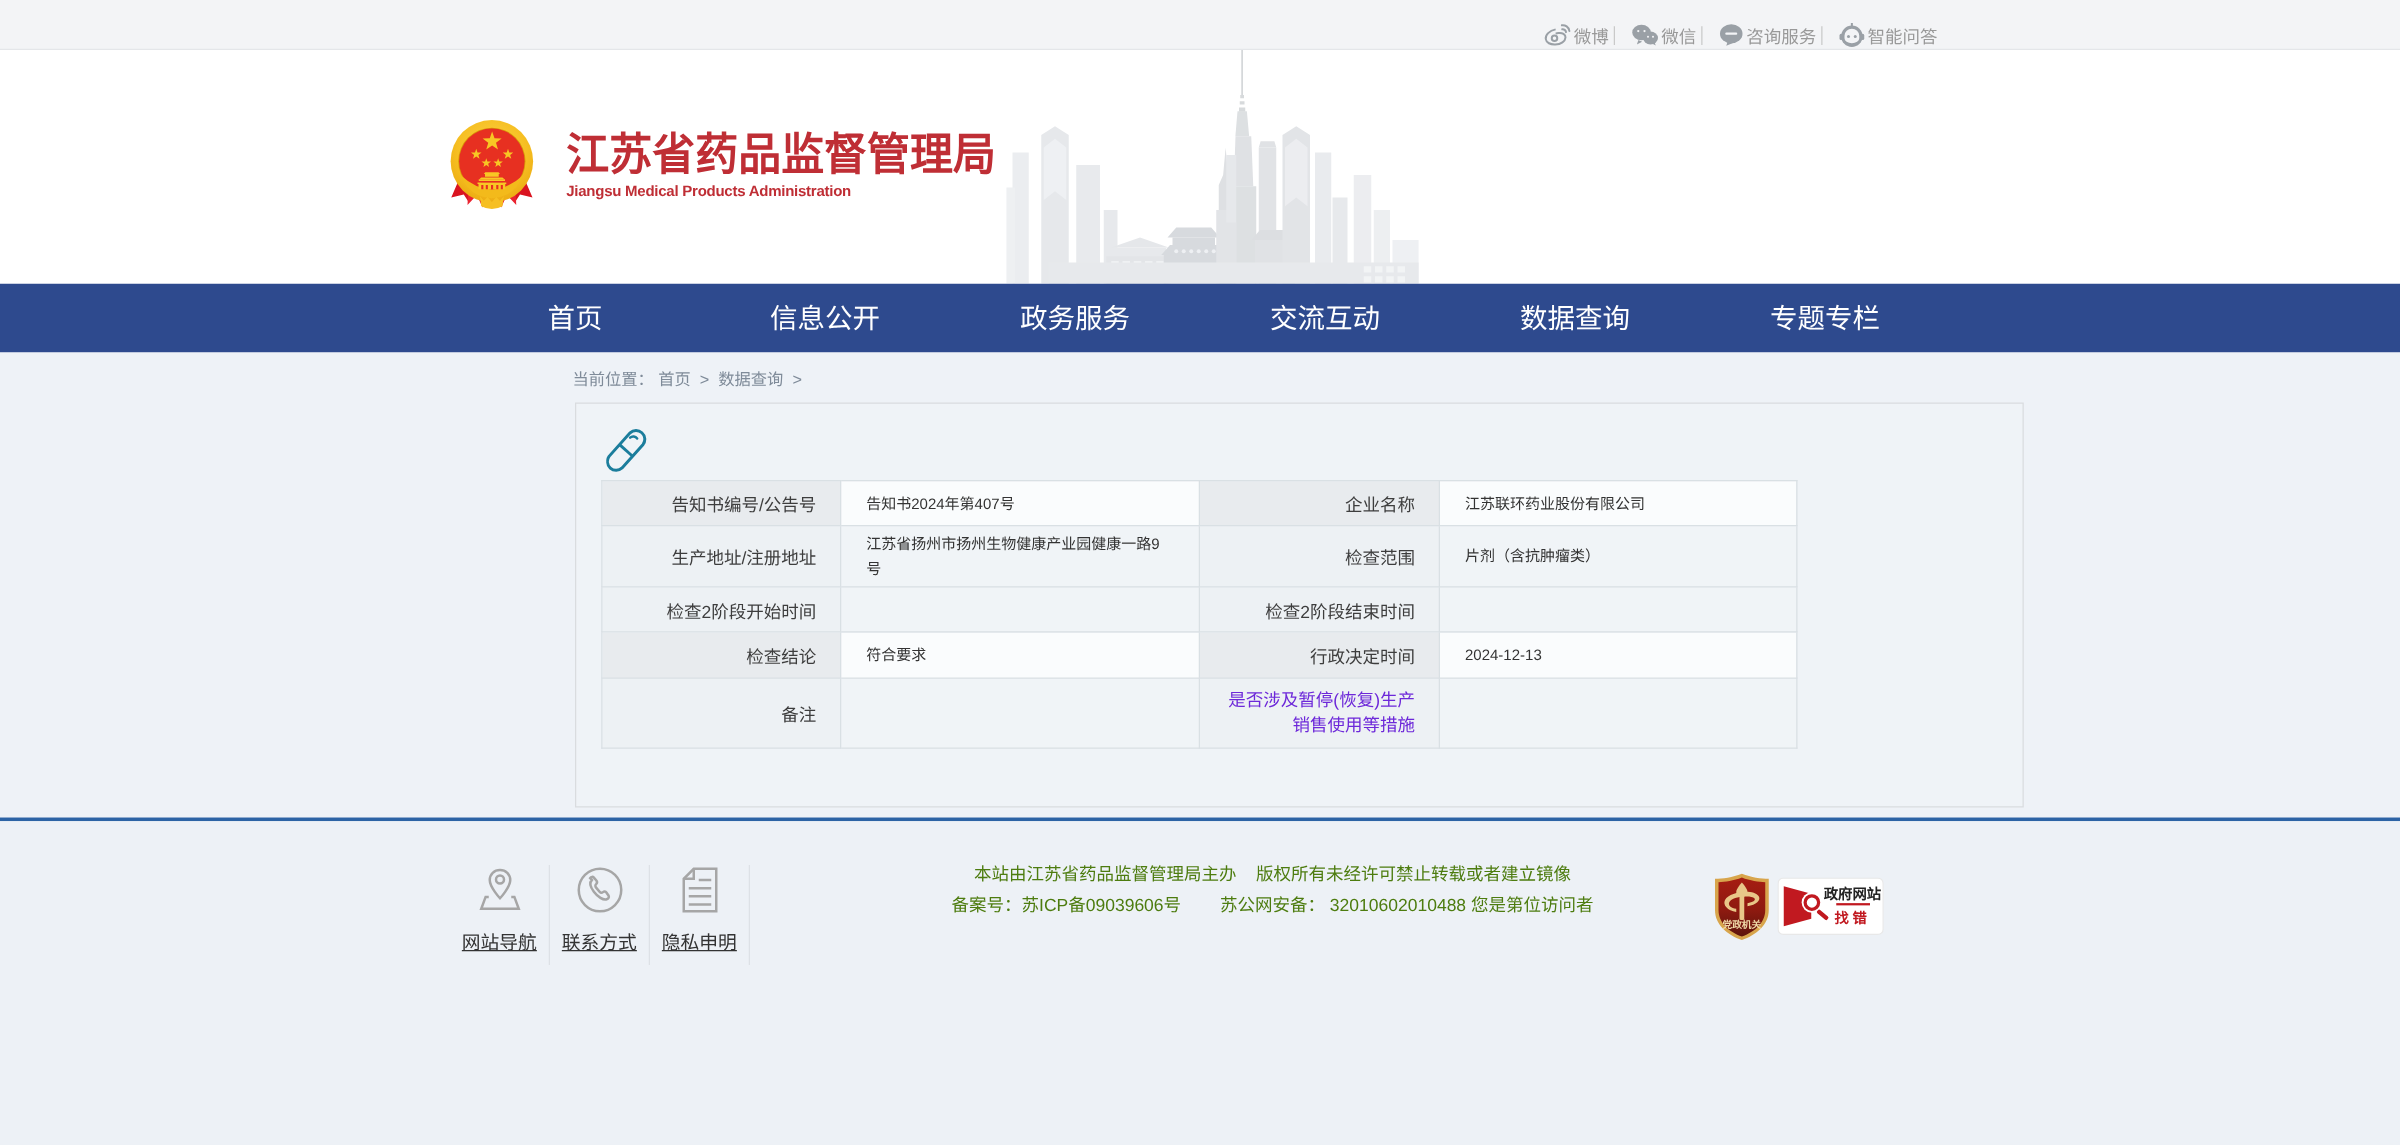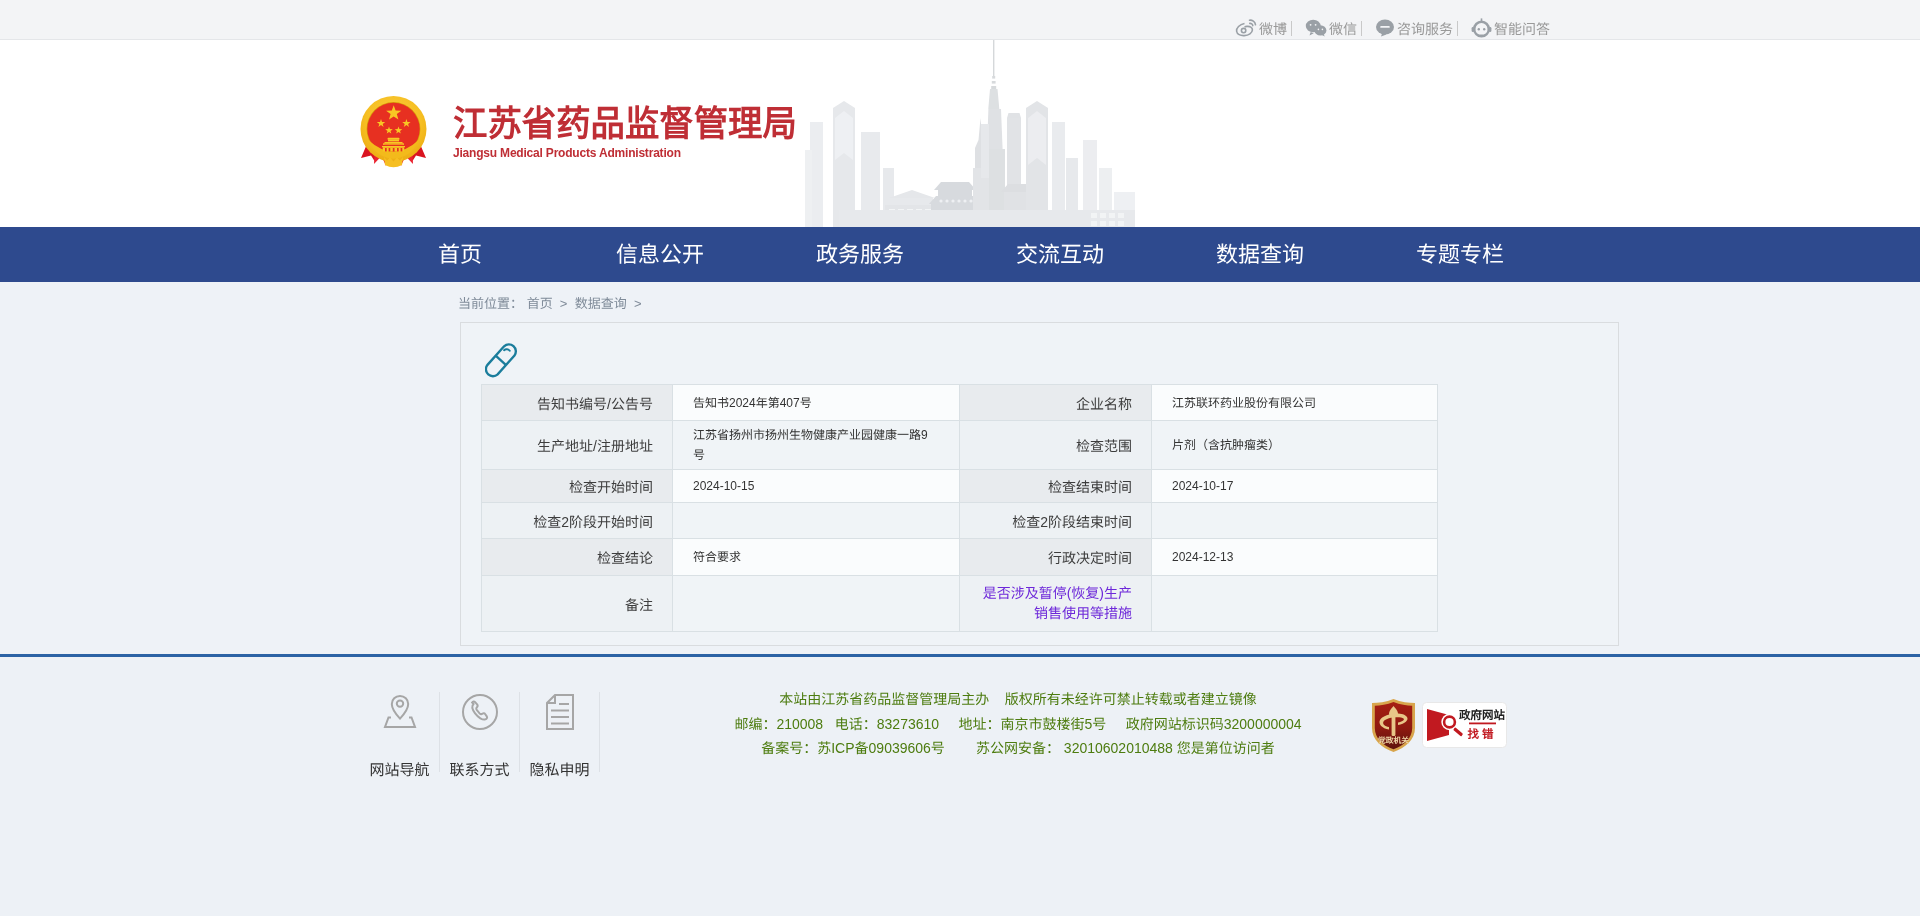--- a/index.html
+++ b/index.html
@@ -30,21 +30,21 @@
 table.info td { font-size:12px; color:#333; text-align:left; padding-left:20px; padding-right:26px; line-height:20px; }
 .th-odd { background:#e8ebee; }
 .th-even { background:#edf1f4; }
 .td-odd { background:#fafcfd; }
 .td-even { background:#f0f4f7; }
 .blueline { position:absolute; left:0; top:654px; width:1920px; height:3px; background:#2c63a5; }
 .footer { position:absolute; left:0; top:657px; width:1920px; height:259px; background:#edf1f6; }
 .f-links { position:absolute; left:360px; top:33px; display:flex; }
 .f-link { width:79px; text-align:center; color:#333; font-size:15px; }
 .f-link .ic { height:44px; display:flex; align-items:center; justify-content:center; }
-.f-link .lb { margin-top:24px; }
+.f-link .lb { margin-top:8px;text-decoration:underline; }
 .f-sep { width:1px; height:80px; background:#dde1e6; margin-top:2px; }
 .f-center { position:absolute; left:628px; top:30px; width:780px; text-align:center; font-size:14px; color:#4d7c0f; line-height:24.5px; }
 .badges { position:absolute; left:1370px; top:41px; display:flex; align-items:flex-start; gap:5px; }
 .badges svg:last-child { margin-top:4px; }
 </style>
 </head>
 <body>
 <div class="topbar">
   <div class="topbar-in">
     <span class="tb-item"><svg width="22" height="18" viewBox="0 0 22 18">
@@ -277,26 +277,20 @@
           <th class="th-odd">告知书编号/公告号</th>
           <td class="td-odd">告知书2024年第407号</td>
           <th class="th-odd">企业名称</th>
           <td class="td-odd">江苏联环药业股份有限公司</td>
         </tr>
     <tr style="height:49px">
           <th class="th-even">生产地址/注册地址</th>
           <td class="td-even">江苏省扬州市扬州生物健康产业园健康一路9号</td>
           <th class="th-even">检查范围</th>
           <td class="td-even">片剂（含抗肿瘤类）</td>
-        </tr>
-    <tr style="height:33px">
-          <th class="th-odd">检查开始时间</th>
-          <td class="td-odd">2024-10-15</td>
-          <th class="th-odd">检查结束时间</th>
-          <td class="td-odd">2024-10-17</td>
         </tr>
     <tr style="height:36px">
           <th class="th-even">检查2阶段开始时间</th>
           <td class="td-even"></td>
           <th class="th-even">检查2阶段结束时间</th>
           <td class="td-even"></td>
         </tr>
     <tr style="height:37px">
           <th class="th-odd">检查结论</th>
           <td class="td-odd">符合要求</td>
@@ -352,21 +346,20 @@
               <line x1="8" y1="31.5" x2="26" y2="31.5"></line>
             </g>
           </svg>
         </div>
         <div class="lb">隐私申明</div>
       </div>
     <div class="f-sep"></div>
   </div>
   <div class="f-center">
     <div>本站由江苏省药品监督管理局主办&nbsp;&nbsp;&nbsp;&nbsp;版权所有未经许可禁止转载或者建立镜像</div>
-    <div>邮编：210008&nbsp;&nbsp;&nbsp;电话：83273610&nbsp;&nbsp;&nbsp;&nbsp;&nbsp;地址：南京市鼓楼街5号&nbsp;&nbsp;&nbsp;&nbsp;&nbsp;政府网站标识码3200000004</div>
     <div>备案号：苏ICP备09039606号&nbsp;&nbsp;&nbsp;&nbsp;&nbsp;&nbsp;&nbsp;&nbsp;苏公网安备：&nbsp;32010602010488&nbsp;您是第位访问者</div>
   </div>
   <div class="badges">
     <svg width="47" height="55" viewBox="0 0 47 55">
       <defs>
         <linearGradient id="shld" x1="0" y1="0" x2="0" y2="1">
           <stop offset="0%" stop-color="#a61d12"></stop>
             <stop offset="55%" stop-color="#8e1a10"></stop>
             <stop offset="100%" stop-color="#5e140c"></stop>
         </linearGradient>

